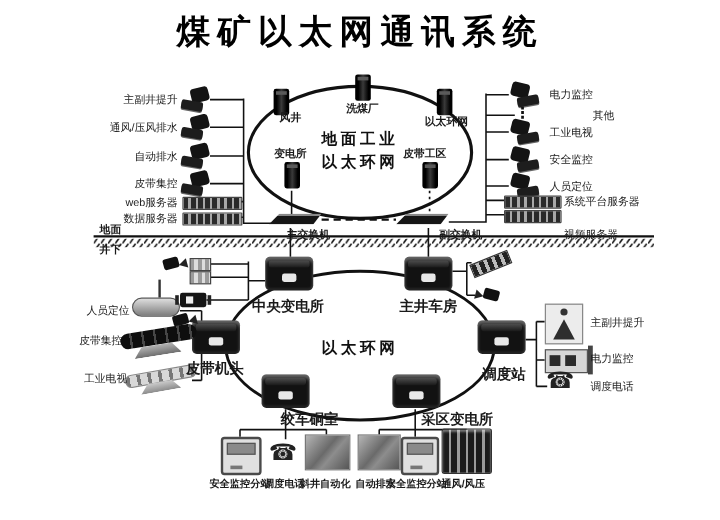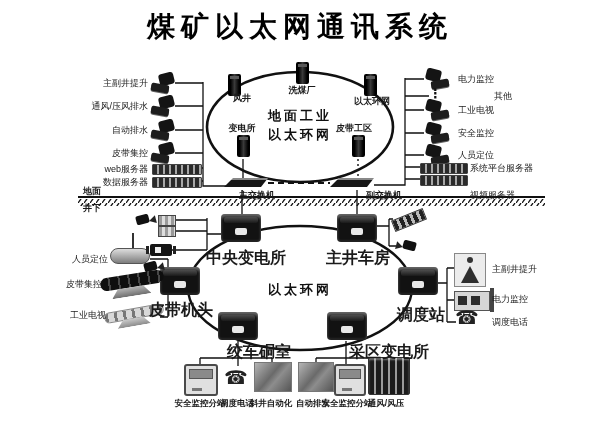--- a/index.html
+++ b/index.html
@@ -5,21 +5,21 @@
   html,body{margin:0;padding:0;background:#fff;}
   body{font-family:"Liberation Sans","DejaVu Sans",sans-serif;color:#111;}
   .stage{position:relative;width:600px;height:433px;background:#fff;overflow:hidden;}
   .title{position:absolute;top:8px;left:0;width:100%;text-align:center;
          font-size:28px;font-weight:bold;letter-spacing:6px;color:#000;}
   .wires{position:absolute;left:0;top:0;z-index:1;}
   .lbl{position:absolute;z-index:3;font-size:9px;line-height:1.15;color:#1a1a1a;white-space:nowrap;}
   .r{text-align:right;}
   .c{text-align:center;font-weight:bold;}
   .b{font-weight:bold;}
-  .node-lbl{font-size:16px;font-weight:bold;}
+  .node-lbl{font-size:12px;font-weight:bold;}
   .ring-lbl{position:absolute;z-index:3;font-size:13px;font-weight:bold;letter-spacing:3px;
             color:#111;text-align:center;}
   .sm{font-size:8.5px;}
   .ic{position:absolute;z-index:2;}
   
   .ic-converter{width:26px;height:20px;}
   .ic-converter::before{content:"";position:absolute;right:2px;top:0;width:15px;height:12px;
     background:#141414;border-radius:3px;transform:rotate(-14deg);}
   .ic-converter::after{content:"";position:absolute;left:1px;bottom:1px;width:18px;height:8px;
     background:#1d1d1d;border-radius:2px;transform:rotate(10deg);box-shadow:0 1px 0 #666;}

